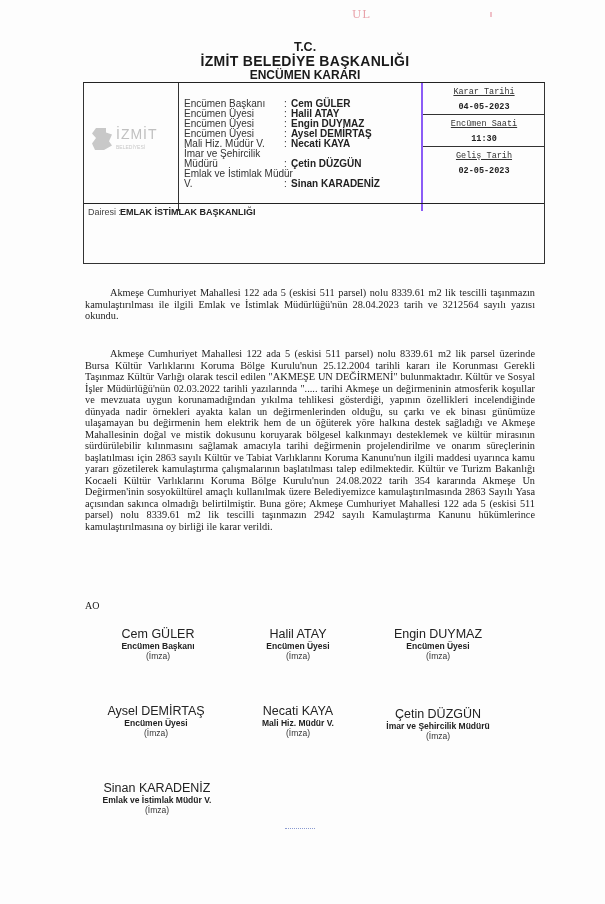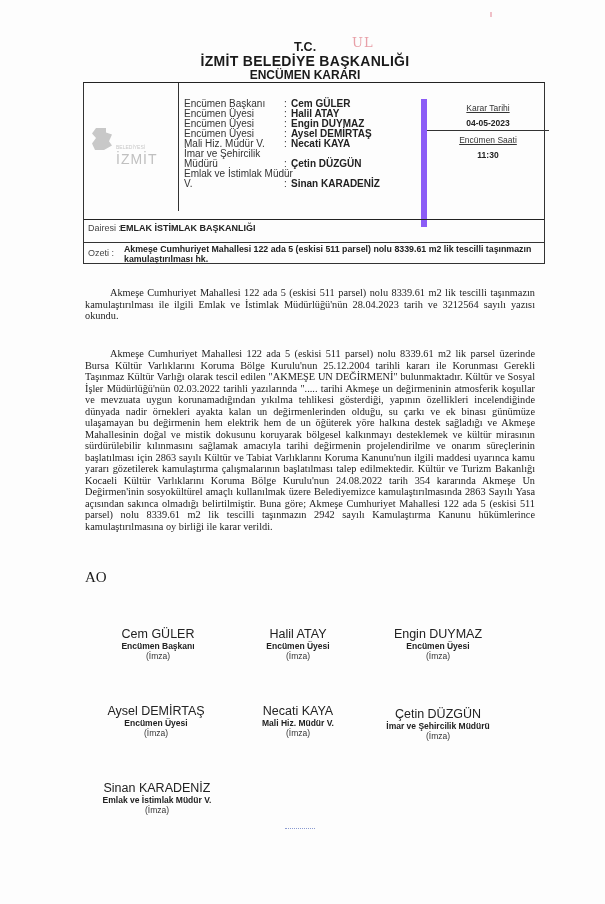--- a/index.html
+++ b/index.html
@@ -1,48 +1,48 @@
 <!DOCTYPE html>
 <html><head>
 <meta charset="utf-8">
 <style>
   html, body { margin:0; padding:0; background:#ffffff; }
   body { width:605px; height:904px; position:relative; overflow:hidden; font-family:"Liberation Sans", sans-serif; color:#1a1a1a; }
   .page { position:absolute; left:0; top:0; width:605px; height:904px; background:#fdfdfd; }
-  .handwrite { position:absolute; left:352px; top:8px; font-family:"DejaVu Serif", serif; font-size:13px; color:#e8a0a8; letter-spacing:1px;margin-top:27px; }
+  .handwrite { position:absolute; left:352px; top:8px; font-family:"DejaVu Serif", serif; font-size:11px; color:#e8a0a8; letter-spacing:1px; }
   .handdot { position:absolute; left:490px; top:12px; width:2px; height:5px; background:#f0c0c8; }
   .hdr { position:absolute; left:180px; width:250px; text-align:center; font-weight:bold; }
   .hdr-tc { top:40px; font-size:12.5px; }
   .hdr-title { top:53px; font-size:14px; letter-spacing:0.3px; }
   .hdr-sub { top:68px; font-size:12px; }
   .frame { position:absolute; left:83px; top:82px; width:460px; height:180px; border:1px solid #333; border-top:1.5px solid #222; }
   .logo-cell { position:absolute; left:0; top:0; width:94px; height:128px; border-right:1px solid #333; }
   .logo { position:absolute; left:8px; top:45px; }
   .logo-mark { position:absolute; left:0; top:0; width:20px; height:22px; background:#c8c8c8; clip-path:polygon(20% 0,70% 0,70% 20%,100% 30%,85% 60%,100% 80%,60% 100%,15% 100%,0 70%,20% 45%,0 25%); }
-  .logo-text { position:absolute; left:24px; top:-2px; font-size:14px; color:#c0c0c0; letter-spacing:1px;margin-top:25px; }
+  .logo-text { position:absolute; left:24px; top:-2px; font-size:14px; color:#c0c0c0; letter-spacing:1px; }
   .logo-sub { position:absolute; left:24px; top:16px; font-size:5px; color:#c8c8c8; white-space:nowrap; }
   .members { position:absolute; left:100px; top:16px; width:236px; font-size:10px; line-height:10px; }
   .m-row { position:relative; height:10px; }
   .m-row.tall { height:20px; }
   .m-label { position:absolute; left:0; top:0; width:100px; color:#333; }
   .m-colon { position:absolute; left:100px; color:#333; }
   .m-val { position:absolute; left:107px; font-weight:bold; color:#222; }
-  .right-col { position:absolute; left:337px; top:16px; width:122px; height:128px; border-left:6px solid #8b5cf6; }
+  .right-col { position:absolute; left:337px; top:0; width:122px; height:128px; border-left:2px solid #8b5cf6;font-family:Liberation Mono, monospace; }
   .rc-cell { height:31px; border-bottom:1px solid #333; text-align:center; font-size:8.5px; }
   .rc-cell:last-child { border-bottom:none; }
   .rc-lbl { display:block; padding-top:4px; text-decoration:underline; color:#333; }
   .rc-val { display:block; padding-top:5px; font-weight:bold; color:#222; }
   .row-line { position:absolute; left:0; width:460px; border-top:1px solid #333; font-size:9px; }
   .row-lbl { position:absolute; left:4px; color:#444; }
   .row-val { position:absolute; left:30px; font-weight:bold; color:#222; }
   .ozet-val { position:absolute; left:40px; top:1px; width:410px; font-weight:bold; font-size:8.8px; line-height:10px; color:#222; }
   .body-text { position:absolute; left:85px; width:450px; font-family:"Liberation Serif", serif; font-size:10.3px; line-height:11.5px; text-align:justify; color:#222; }
   .body-text p { margin:0; }
   .indent { text-indent:25px; }
-  .ao { position:absolute; left:85px; top:569px; font-family:"Liberation Serif", serif; font-size:15px; }
+  .ao { position:absolute; left:85px; top:600px; font-family:"Liberation Serif", serif; font-size:10px; }
   .sig { position:absolute; width:170px; text-align:center; }
   .sig-name { font-size:12.5px; line-height:14px; color:#222; }
   .sig-title { font-size:8.5px; font-weight:bold; line-height:10px; color:#222; }
   .sig-imza { font-size:8.5px; line-height:10px; color:#333; }
   .stamp { position:absolute; left:285px; top:828px; width:30px; height:4px; border-top:1px dotted #8a9ad0; }
 </style>
 </head>
 <body>
 
 <div class="page">
@@ -104,29 +104,29 @@
 
     <div class="right-col">
       <div class="rc-cell">
         <span class="rc-lbl">Karar Tarihi</span>
         <span class="rc-val">04-05-2023</span>
       </div>
       <div class="rc-cell">
         <span class="rc-lbl">Encümen Saati</span>
         <span class="rc-val">11:30</span>
       </div>
+      <div class="rc-cell">
+        <span class="rc-lbl">Geliş Tarih</span>
+        <span class="rc-val">02-05-2023</span>
+      </div>
     </div>
 
-    <div class="row-line" style="top:136px; height:16px; border-top:1.5px solid #222;text-decoration:underline;">
+    <div class="row-line" style="top:120px; height:16px; border-top:1.5px solid #222;text-decoration:underline;">
       <span class="row-lbl" style="top:3px">Dairesi :</span>
       <span class="row-val" style="top:3px; left:36px">EMLAK İSTİMLAK BAŞKANLIĞI</span>
-    </div>
-    <div class="row-line" style="top:159px; height:20px;">
-      <span class="row-lbl" style="top:5px">Ozeti :</span>
-      <span class="ozet-val">Akmeşe Cumhuriyet Mahallesi 122 ada 5 (eskisi 511 parsel) nolu 8339.61 m2 lik tescilli taşınmazın kamulaştırılması hk.</span>
     </div>
   </div>
 
   <div class="body-text" style="top:287px">
     <p class="indent">Akmeşe Cumhuriyet Mahallesi 122 ada 5 (eskisi 511 parsel) nolu 8339.61 m2 lik tescilli taşınmazın kamulaştırılması ile ilgili Emlak ve İstimlak Müdürlüğü'nün 28.04.2023 tarih ve 3212564 sayılı yazısı okundu.</p>
   </div>
 
   <div class="body-text" style="top:348px">
     <p class="indent">Akmeşe Cumhuriyet Mahallesi 122 ada 5 (eskisi 511 parsel) nolu 8339.61 m2 lik parsel üzerinde Bursa Kültür Varlıklarını Koruma Bölge Kurulu'nun 25.12.2004 tarihli kararı ile Korunması Gerekli Taşınmaz Kültür Varlığı olarak tescil edilen "AKMEŞE UN DEĞİRMENİ" bulunmaktadır. Kültür ve Sosyal İşler Müdürlüğü'nün 02.03.2022 tarihli yazılarında "..... tarihi Akmeşe un değirmeninin atmosferik koşullar ve mevzuata uygun korunamadığından yıkılma tehlikesi gösterdiği, yapının özellikleri incelendiğinde dünyada nadir örnekleri ayakta kalan un değirmenlerinden olduğu, su çarkı ve ek binası günümüze ulaşamayan bu değirmenin hem elektrik hem de un öğüterek yöre halkına destek sağladığı ve Akmeşe Mahallesinin doğal ve mistik dokusunu koruyarak bölgesel kalkınmayı desteklemek ve kültür mirasının sürdürülebilir kılınmasını sağlamak amacıyla tarihi değirmenin projelendirilme ve onarım süreçlerinin başlatılması için 2863 sayılı Kültür ve Tabiat Varlıklarını Koruma Kanunu'nun ilgili maddesi uyarınca kamu yararı gözetilerek kamulaştırma çalışmalarının başlatılması talep edilmektedir. Kültür ve Turizm Bakanlığı Kocaeli Kültür Varlıklarını Koruma Bölge Kurulu'nun 24.08.2022 tarih 354 kararında Akmeşe Un Değirmen'inin sosyokültürel amaçlı kullanılmak üzere Belediyemizce kamulaştırılmasında 2863 Sayılı Yasa açısından sakınca olmadığı belirtilmiştir. Buna göre; Akmeşe Cumhuriyet Mahallesi 122 ada 5 (eskisi 511 parsel) nolu 8339.61 m2 lik tescilli taşınmazın 2942 sayılı Kamulaştırma Kanunu hükümlerince kamulaştırılmasına oy birliği ile karar verildi.</p>
   </div>

